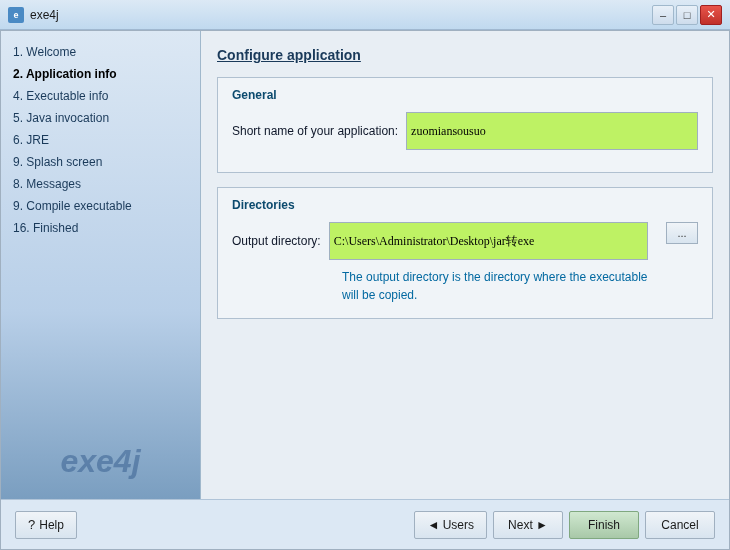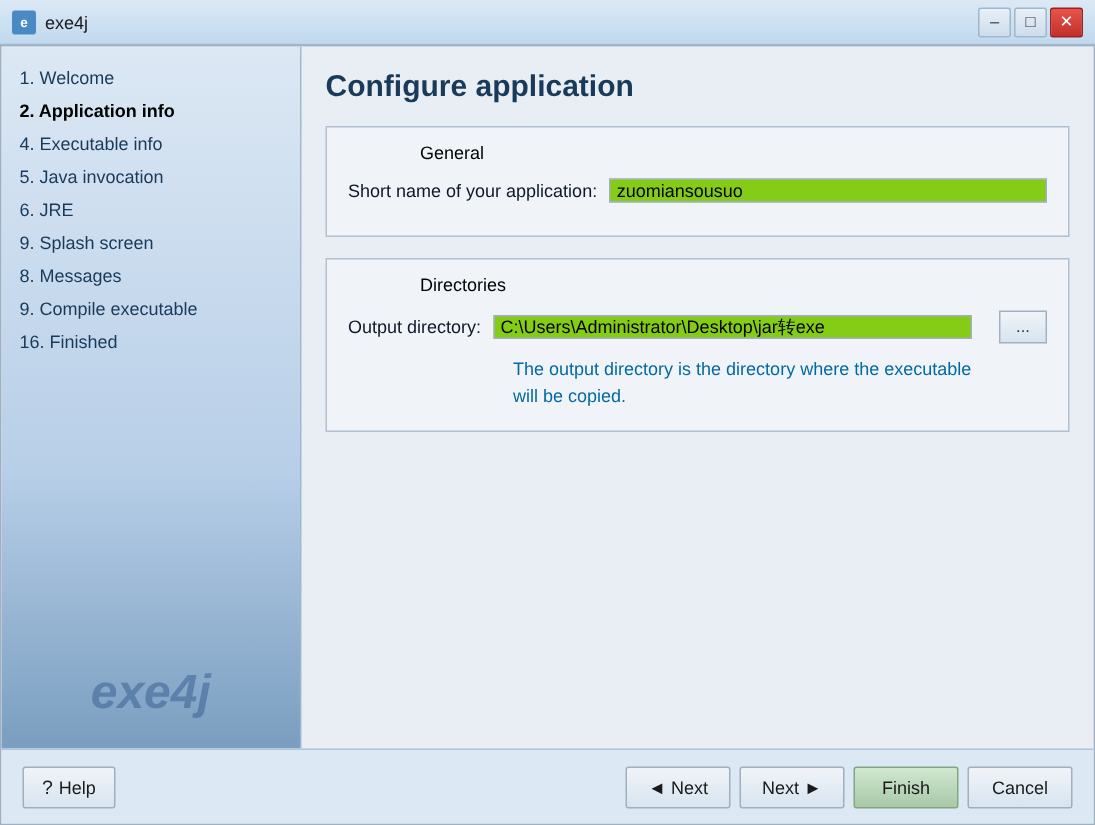--- a/index.html
+++ b/index.html
@@ -114,67 +114,66 @@
     }
 
     
     .main-panel {
       flex: 1;
       background: #e8eef4;
       padding: 16px;
       overflow-y: auto;
     }
     .page-title {
-      font-size: 20px;
+      font-size: 14px;
       font-weight: bold;
       color: #1a3a5a;
       margin-bottom: 14px;
+      text-decoration: underline;
     }
 
     
     .section-box {
       border: 1px solid #b0c0d0;
       background: #f0f4f8;
       margin-bottom: 14px;
       padding: 10px 14px 14px;
     }
     .section-title {
       font-size: 12px;
-      font-weight: normal;
-      color: #000000;
+      font-weight: bold;
+      color: #0c4a6e;
       margin-bottom: 10px;
-      margin-left: 48px;
     }
 
     
     .form-row {
       display: flex;
       align-items: center;
       margin-bottom: 8px;
     }
     .form-label {
       font-size: 12px;
       color: #0f172a;
       white-space: nowrap;
       margin-right: 8px;
     }
     .form-input {
       flex: 1;
-      height: 16px;
+      height: 38px;
       border: 1px solid #a0b0c0;
-      background: #84cc16;
+      background: #bef264;
       padding: 2px 4px;
       font-size: 12px;
-      font-family: Liberation Sans, sans-serif;
+      font-family: Liberation Serif, serif;
       outline: none;
     }
 
     .dir-row {
       display: flex;
-      align-items: center;
       gap: 18px;
     }
     .browse-btn {
       width: 32px;
       height: 22px;
       border: 1px solid #a0b0c0;
       background: linear-gradient(to bottom, #f0f4f8, #d8e4ef);
       cursor: pointer;
       font-size: 11px;
       display: flex;
@@ -293,19 +292,19 @@
   </div>
 
   <div class="footer">
     <div class="footer-left">
       <button class="footer-btn help">
         <span class="btn-icon">?</span>
         <span>Help</span>
       </button>
     </div>
     <div class="footer-right">
-      <button class="footer-btn">◄  Next</button>
+      <button class="footer-btn">◄  Users</button>
       <button class="footer-btn">Next  ►</button>
       <button class="footer-btn finish">Finish</button>
       <button class="footer-btn">Cancel</button>
     </div>
   </div>
 </div>
 
 </body></html>

